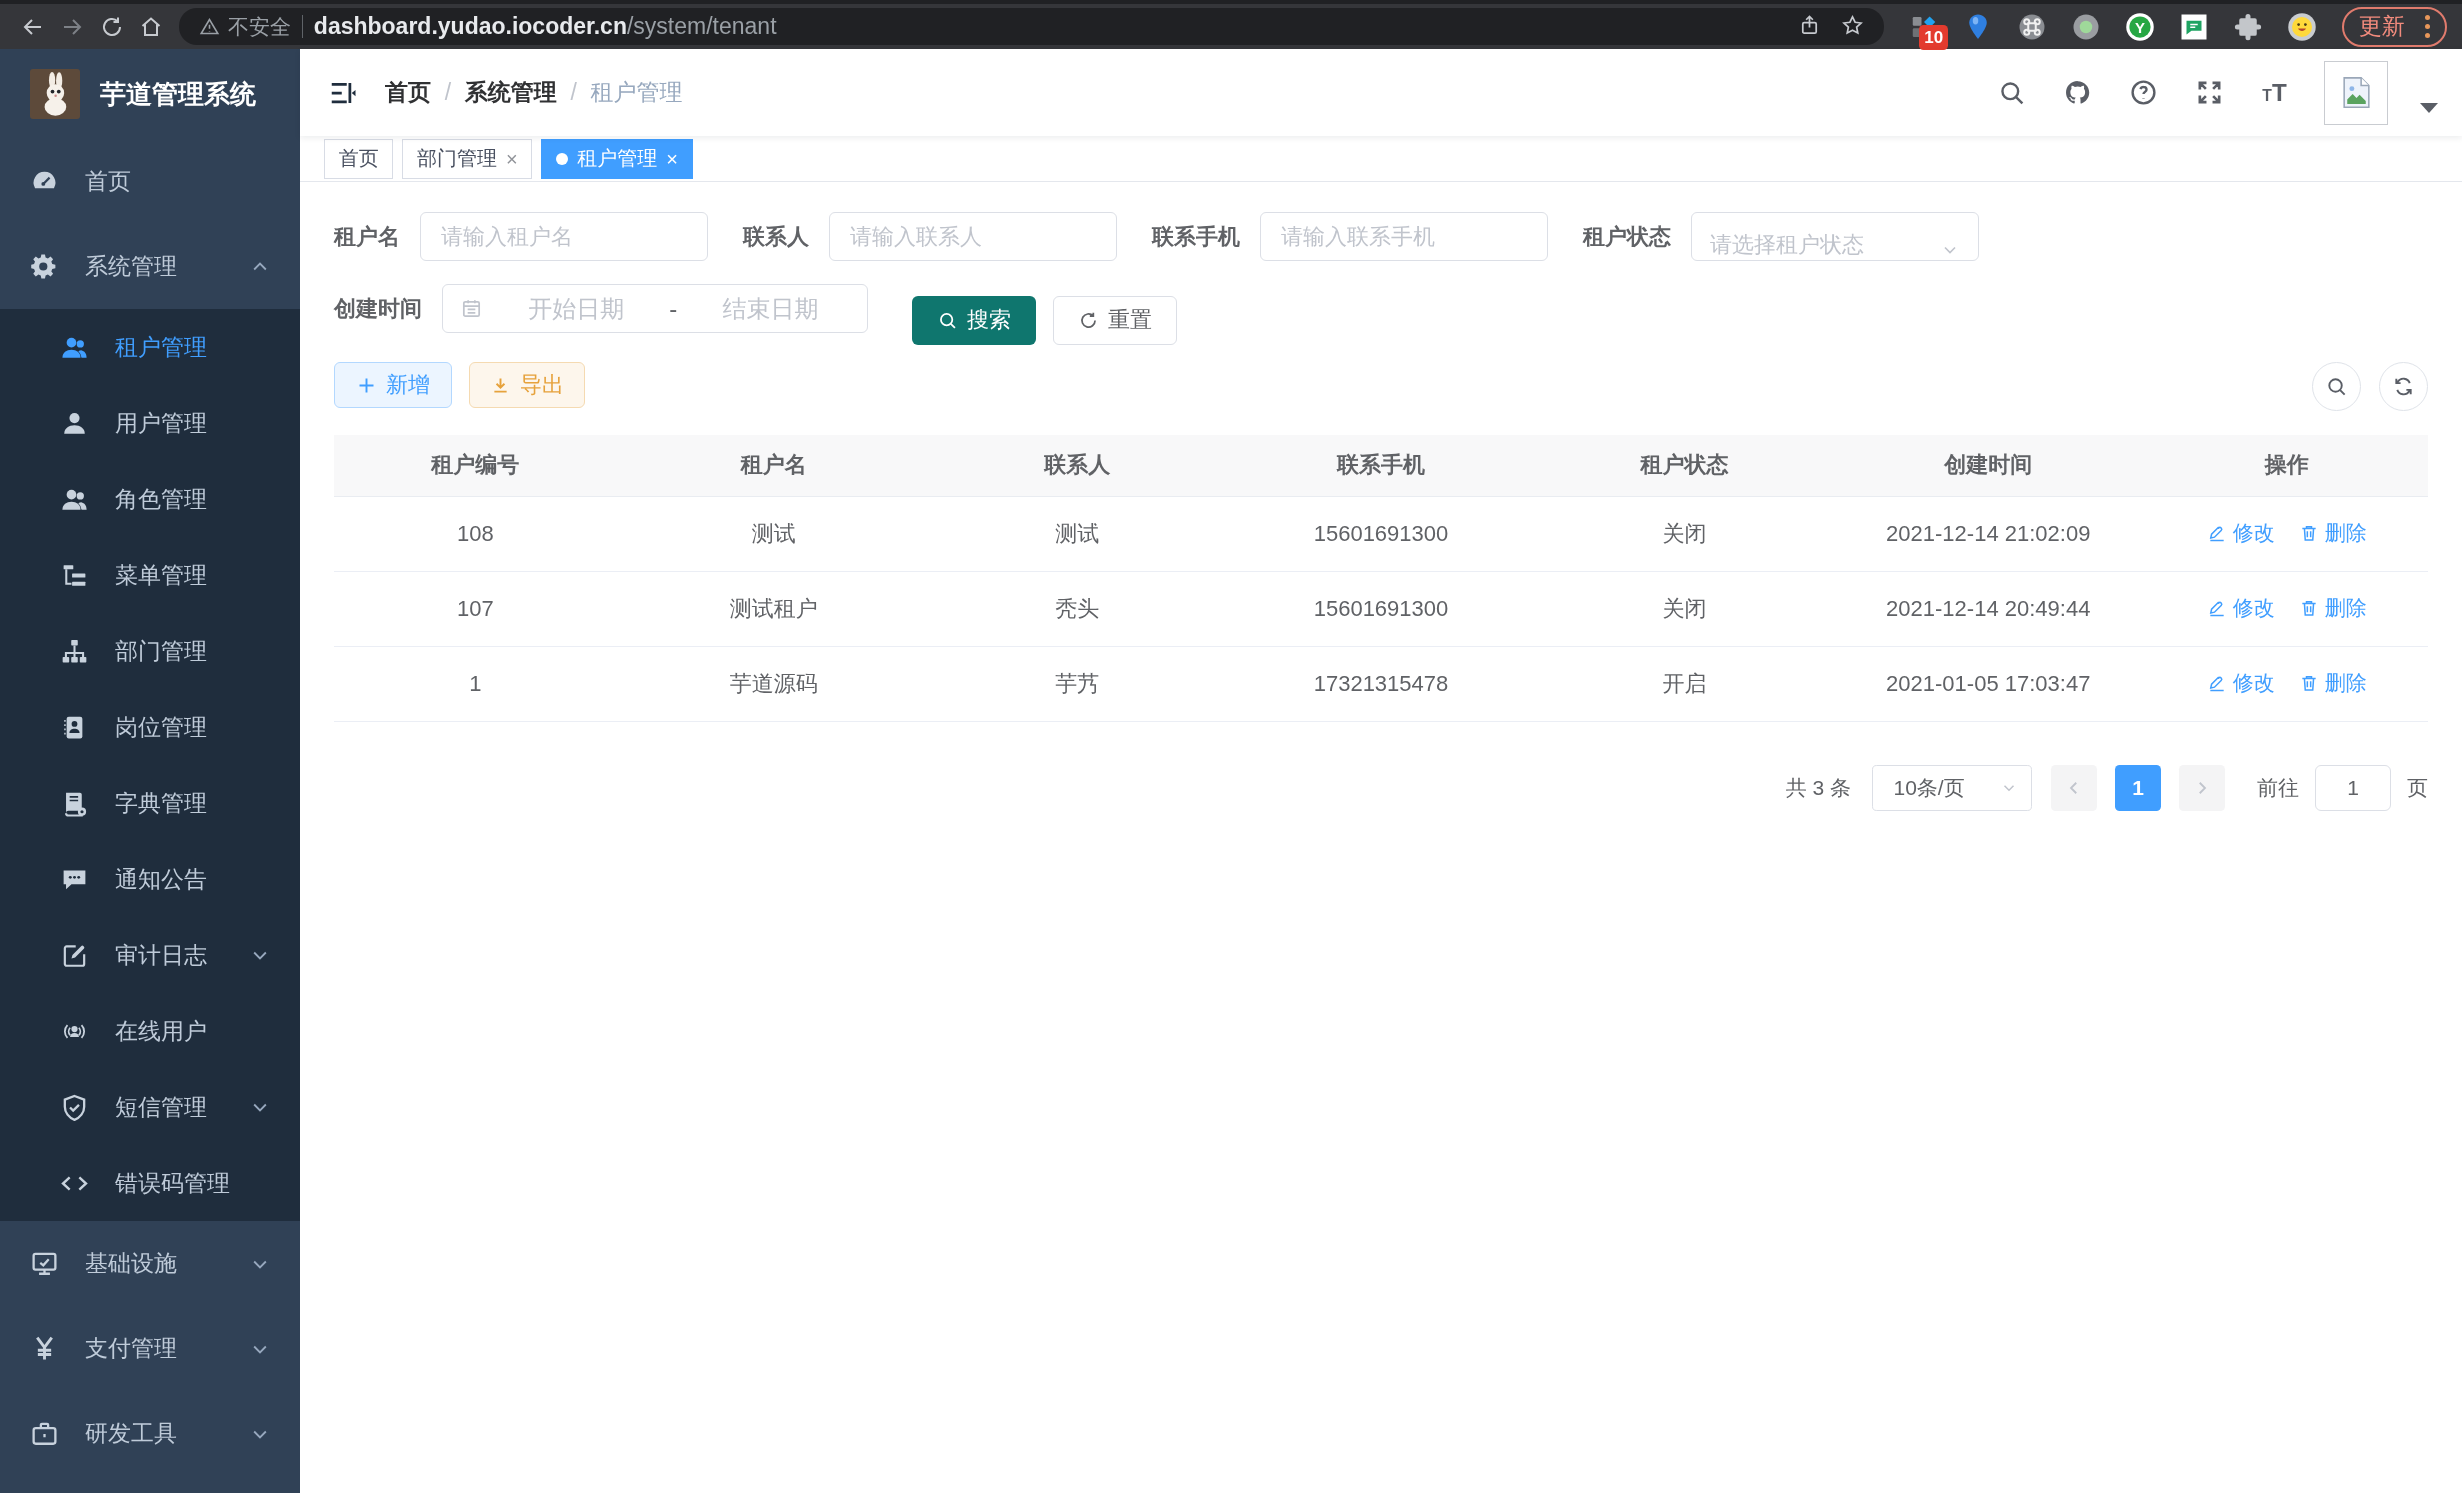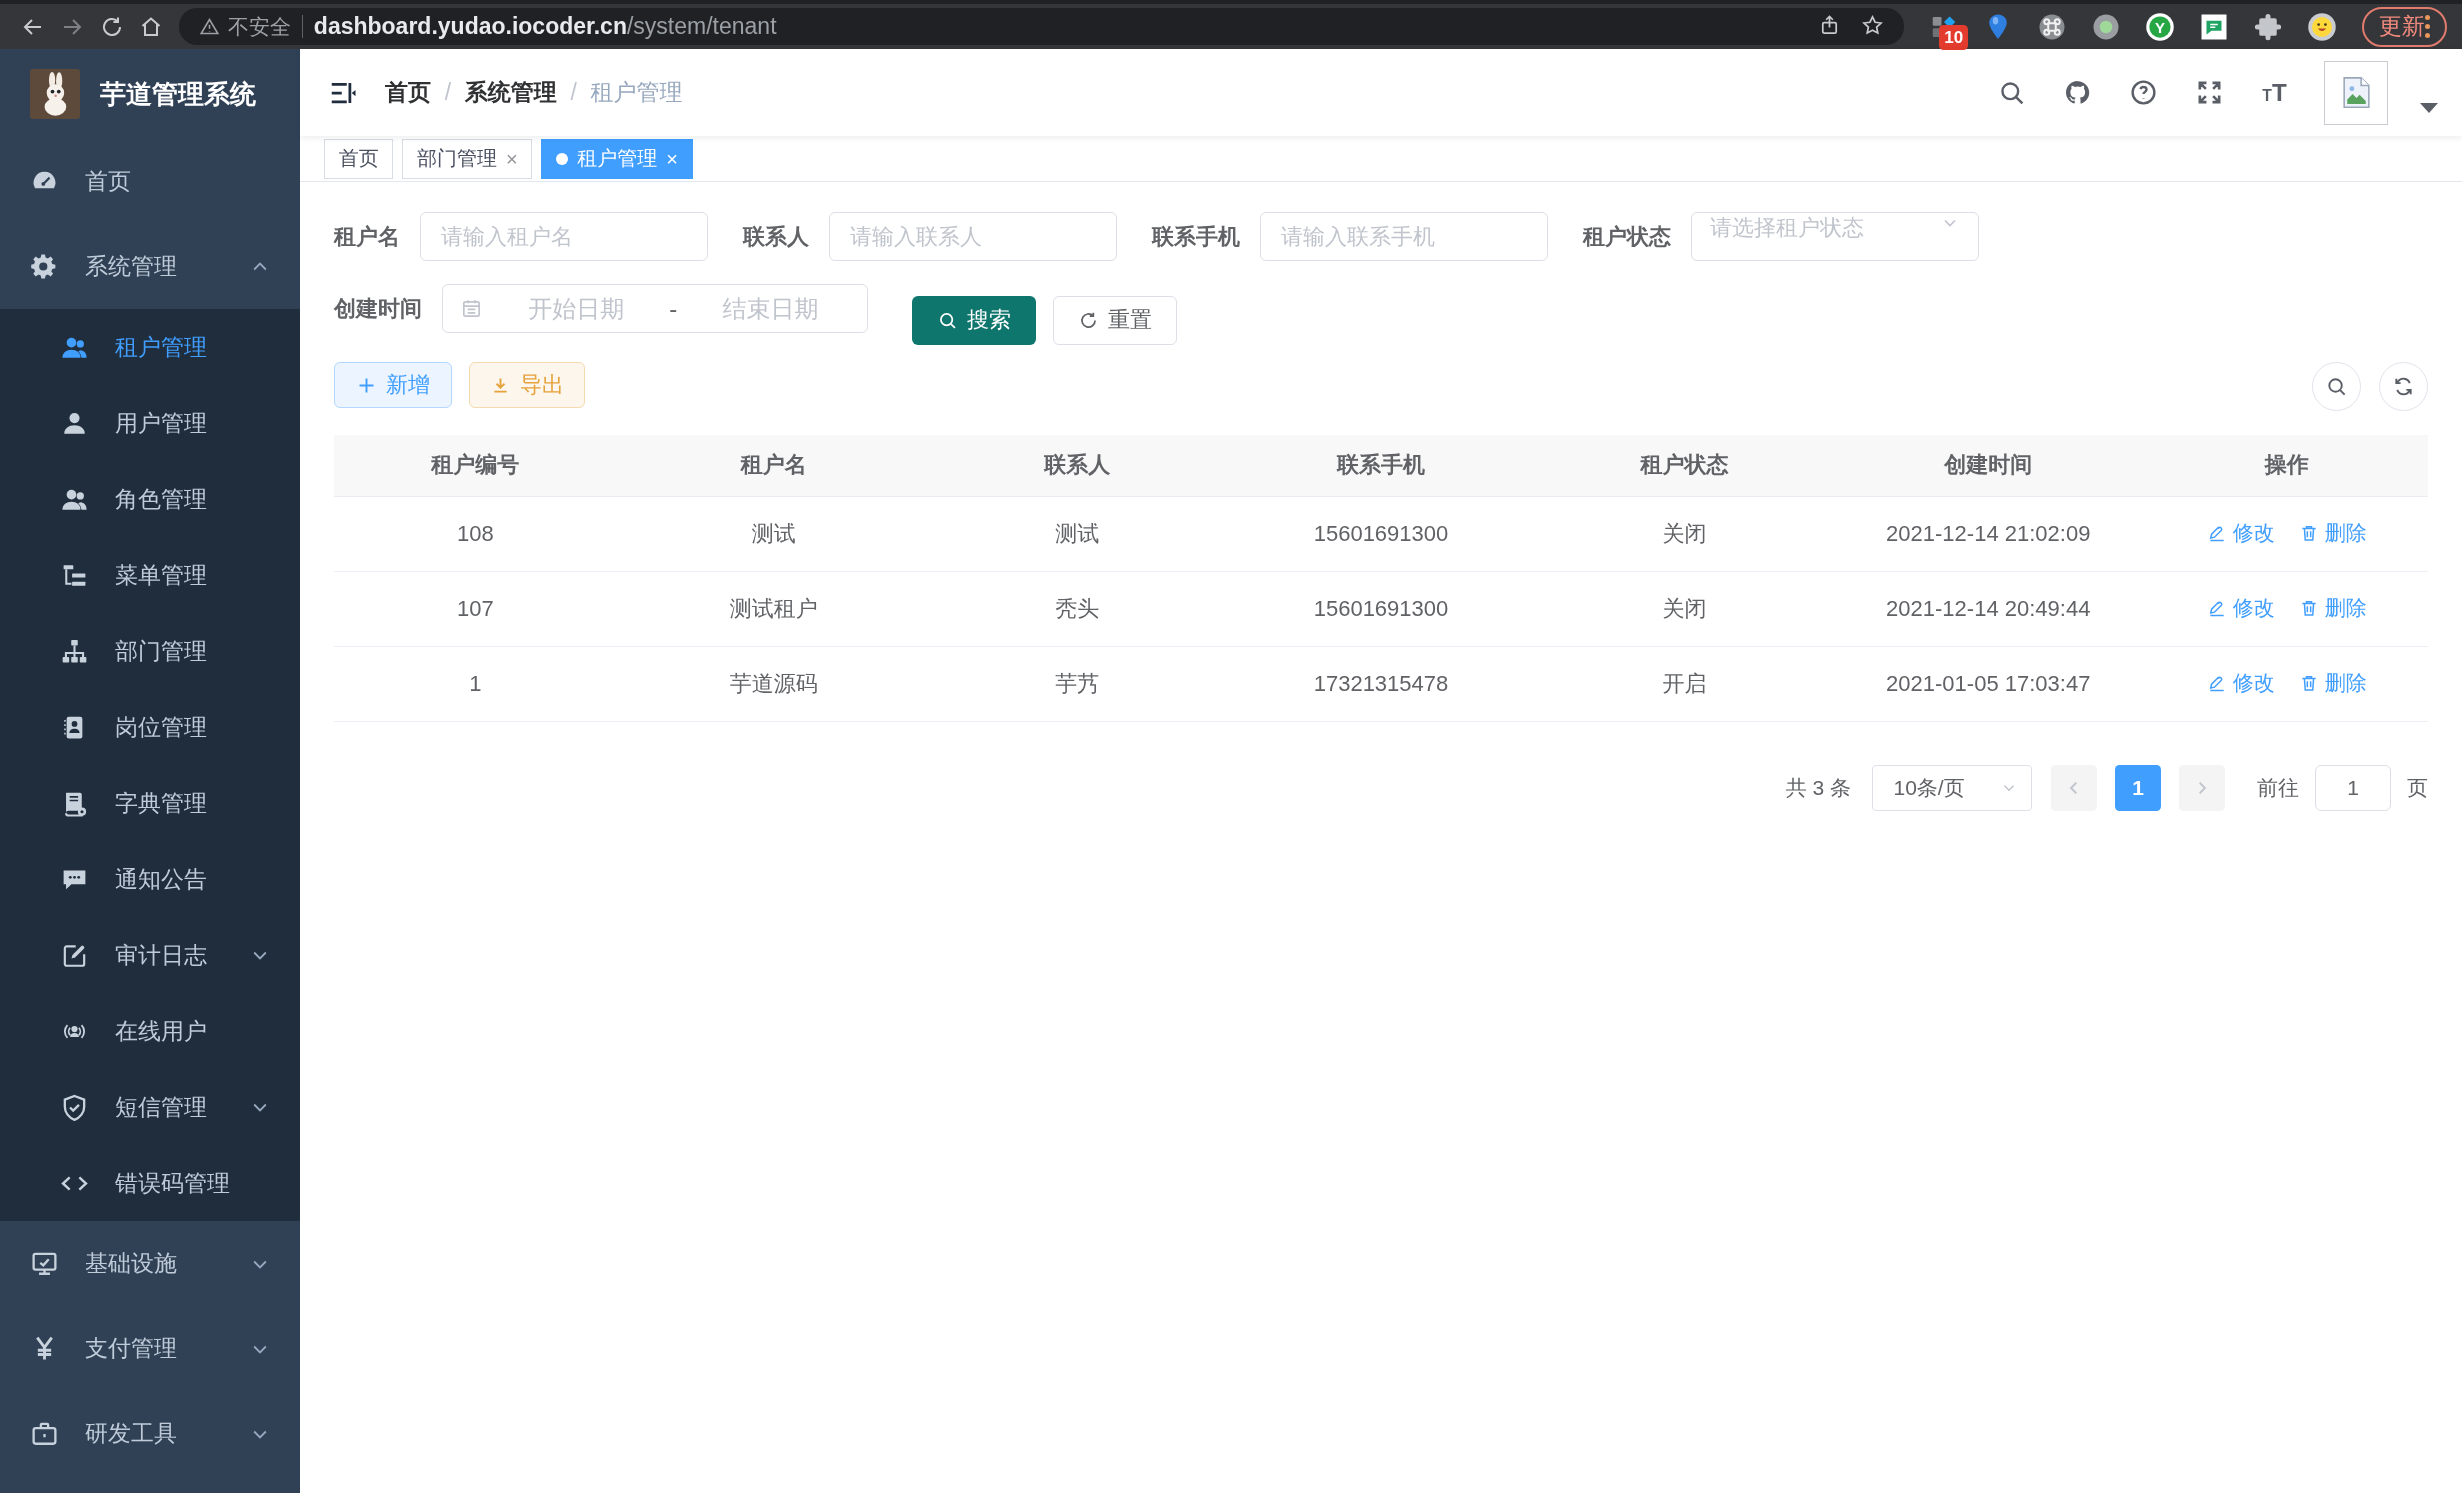--- a/index.html
+++ b/index.html
@@ -23,21 +23,21 @@
   .url-host { color:#e8eaed; font-weight:bold; }
   .url-path { color:#9aa0a6; }
   .url-right { margin-left:auto; display:flex; align-items:center; gap:20px; color:#c7cacf; }
   .url-right svg { width:23px; height:23px; }
   .ext-strip { display:flex; align-items:center; gap:20px; padding:0 7.6px; }
   .ext { width:34px; height:34px; display:flex; align-items:center; justify-content:center; position:relative; }
   .ext svg { width:30px; height:30px; }
   .ext-badge { position:absolute; right:-7.6px; bottom:-6px; background:#e33b2e; color:#fff;
     font-size:17px; line-height:1; padding:3.8px 5.3px; border-radius:4.6px; font-weight:bold; }
   .update-pill { margin-left:10.7px; height:40px; border:2.3px solid #e07b6d; border-radius:21px;
-    display:flex; align-items:center; gap:0; padding:0 15px; color:#f28b7d; font-size:23px; }
+    display:flex; align-items:center; gap:20px; padding:0 15px; color:#f28b7d; font-size:23px; }
   .update-pill .kebab { color:#e8975a; font-size:23px; letter-spacing:0; line-height:0.6; display:flex; flex-direction:column; gap:3.8px;}
   .update-pill .kebab i { width:5.3px; height:5.3px; border-radius:50%; background:#e8975a; display:block;}
 
   
   .app { flex:1; display:flex; min-height:0; }
 
   
   .sidebar { width:300px; background:#304156; color:#bfcbd9; flex:0 0 auto; overflow:hidden; }
   .logo-row { height:90px; display:flex; align-items:center; gap:20px; padding:0 30px; }
   .logo-img { width:50px; height:50px; border-radius:3px; overflow:hidden; flex:0 0 auto; }
@@ -88,21 +88,21 @@
 
   
   .content { flex:1; padding:30px 34px; overflow:hidden; }
   .filter-row { display:flex; align-items:center; flex-wrap:wrap; }
   .field { display:flex; align-items:center; margin-right:35px; margin-bottom:23px; }
   .field-label { font-size:22px; color:#606266; font-weight:bold; margin-right:20px; white-space:nowrap; }
   .t-input { width:288px; height:49px; border:1.5px solid #dcdfe6; border-radius:6px;
     font-size:22px; color:#0c4a6e; padding:0 20px; outline:none; font-family:inherit; }
   .t-input::placeholder { color:#c0c4cc; }
   .t-select { width:288px; height:49px; border:1.5px solid #dcdfe6; border-radius:6px;
-    display:flex; align-items:flex-start; padding:0 18px; color:#c0c4cc; font-size:22px; cursor:pointer; }
+    display:flex; align-items:flex-end; padding:0 18px; color:#c0c4cc; font-size:22px; cursor:pointer; }
   .t-select .sel-ph { flex:1; }
   .t-select svg { width:20px; height:20px; color:#c0c4cc; }
   .daterange { width:426px; height:49px; border:1.5px solid #dcdfe6; border-radius:6px;
     display:flex; align-items:center; padding:0 17px; gap:13.7px; font-size:24px; color:#c0c4cc; }
   .daterange svg { width:23px; height:23px; color:#c0c4cc; flex:0 0 auto; }
   .dr-part { flex:1; text-align:center; white-space:nowrap; }
   .dr-sep { color:#606266; }
   .btn { height:49px; border-radius:6px; display:inline-flex; align-items:center; justify-content:center;
     gap:9px; font-size:22px; padding:0 24px; cursor:pointer; border:1.5px solid transparent; white-space:nowrap; }
   .btn svg { width:21px; height:21px; }

